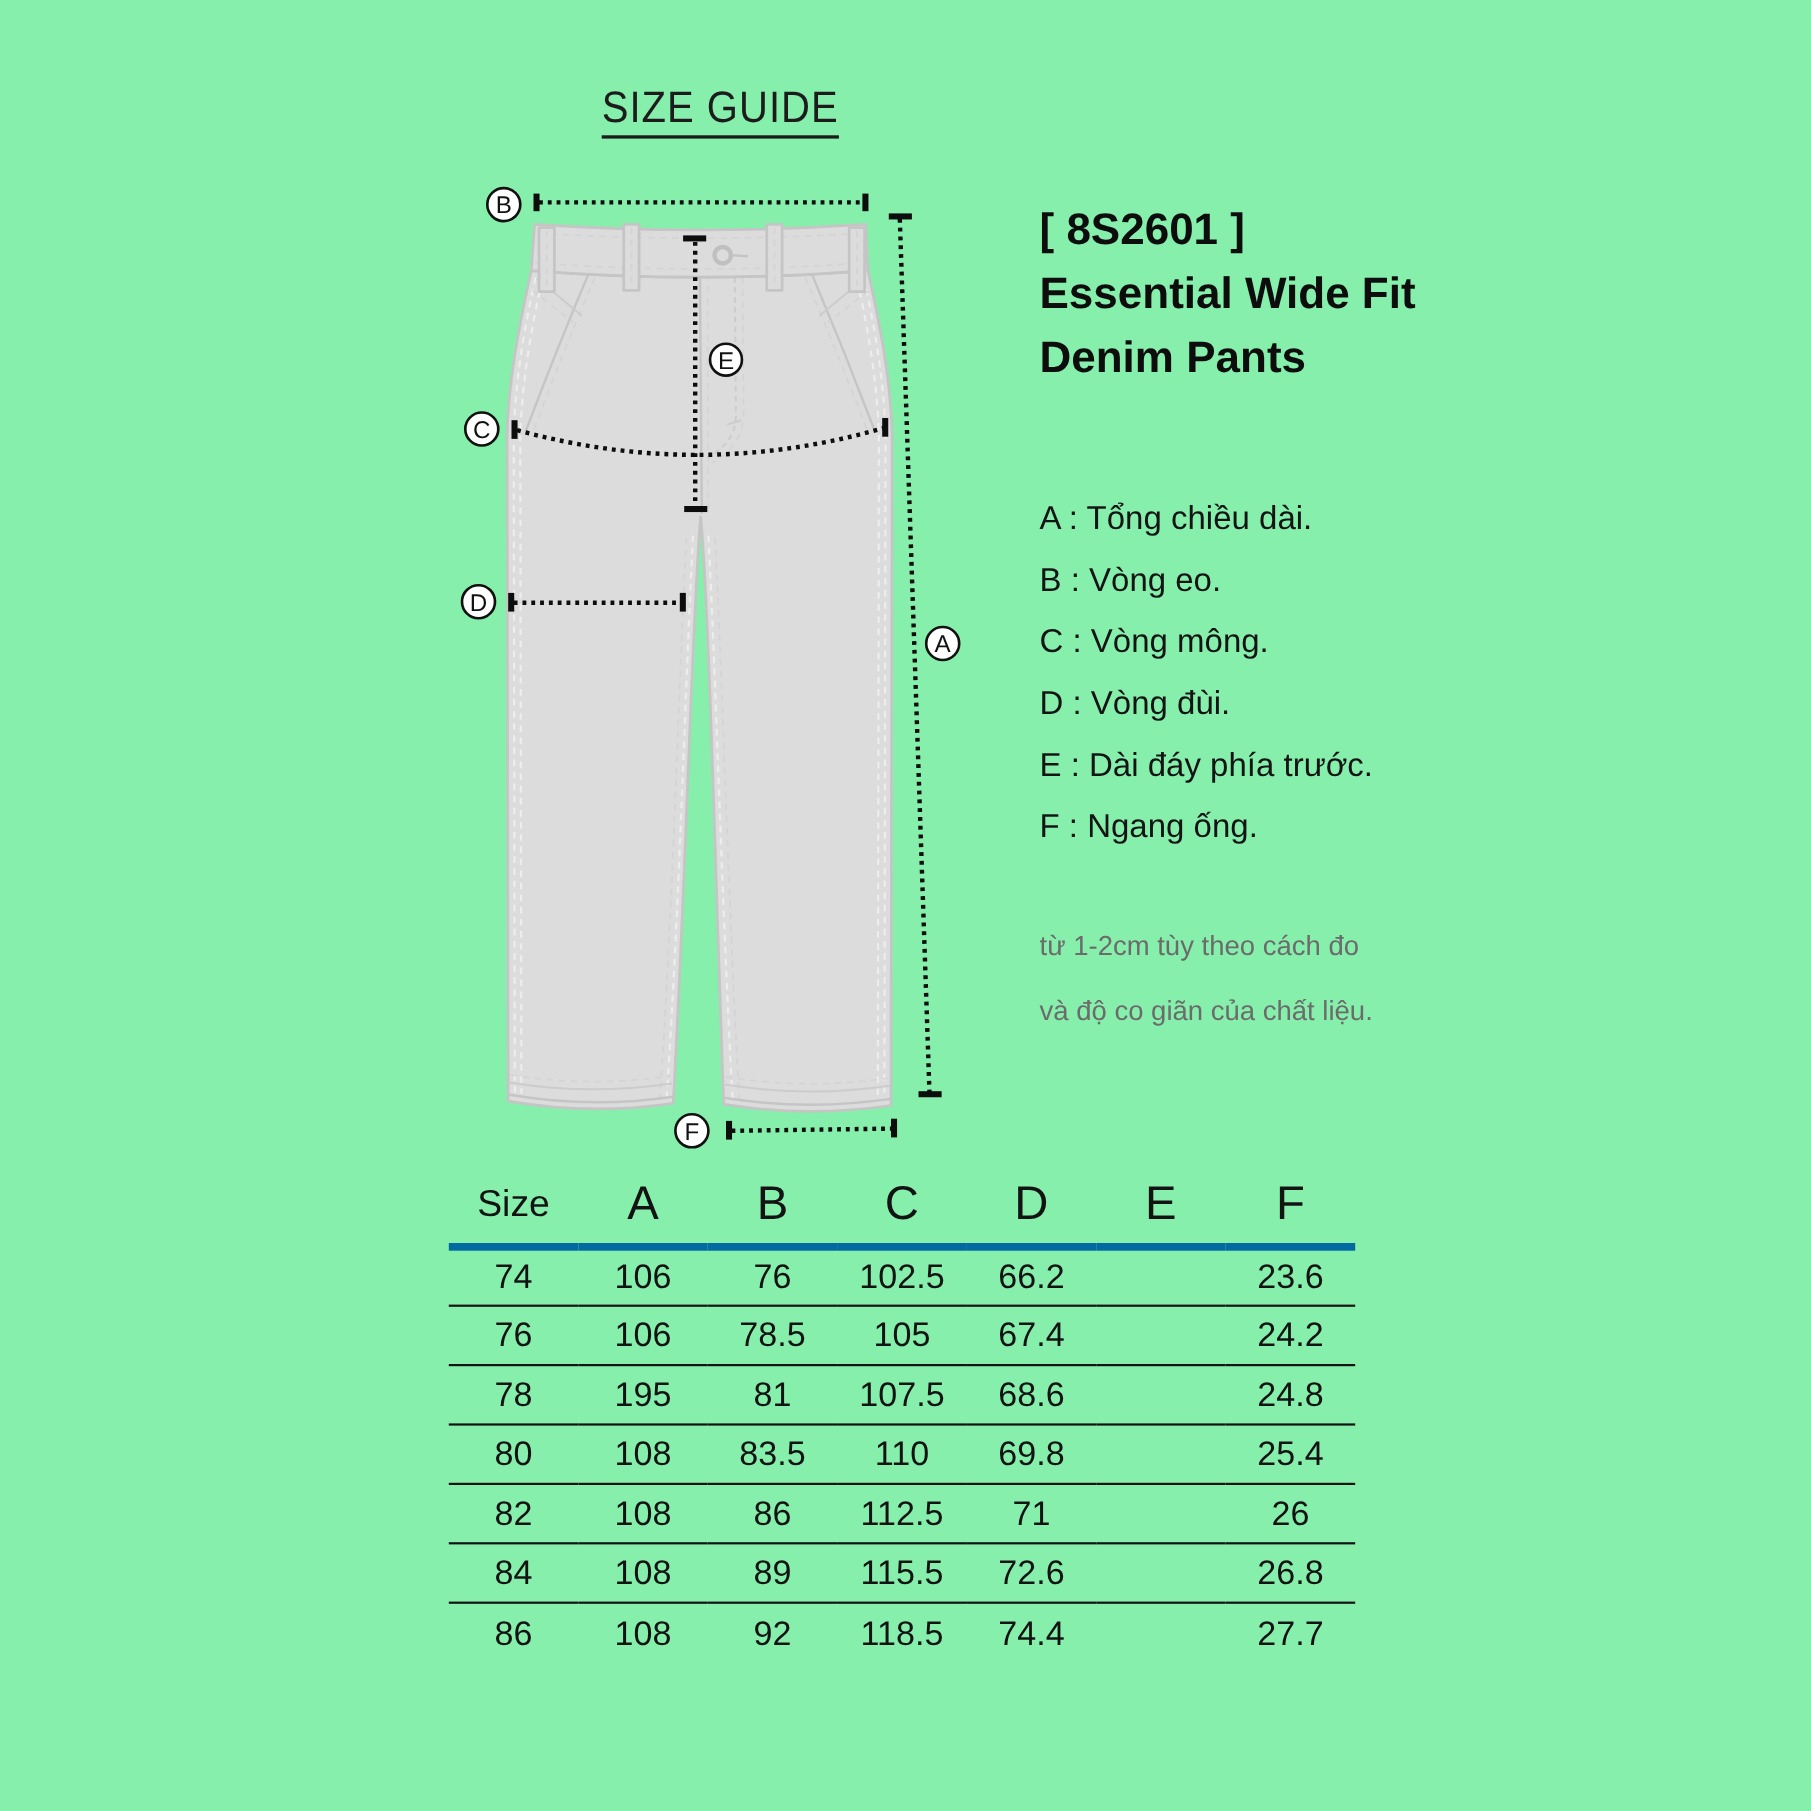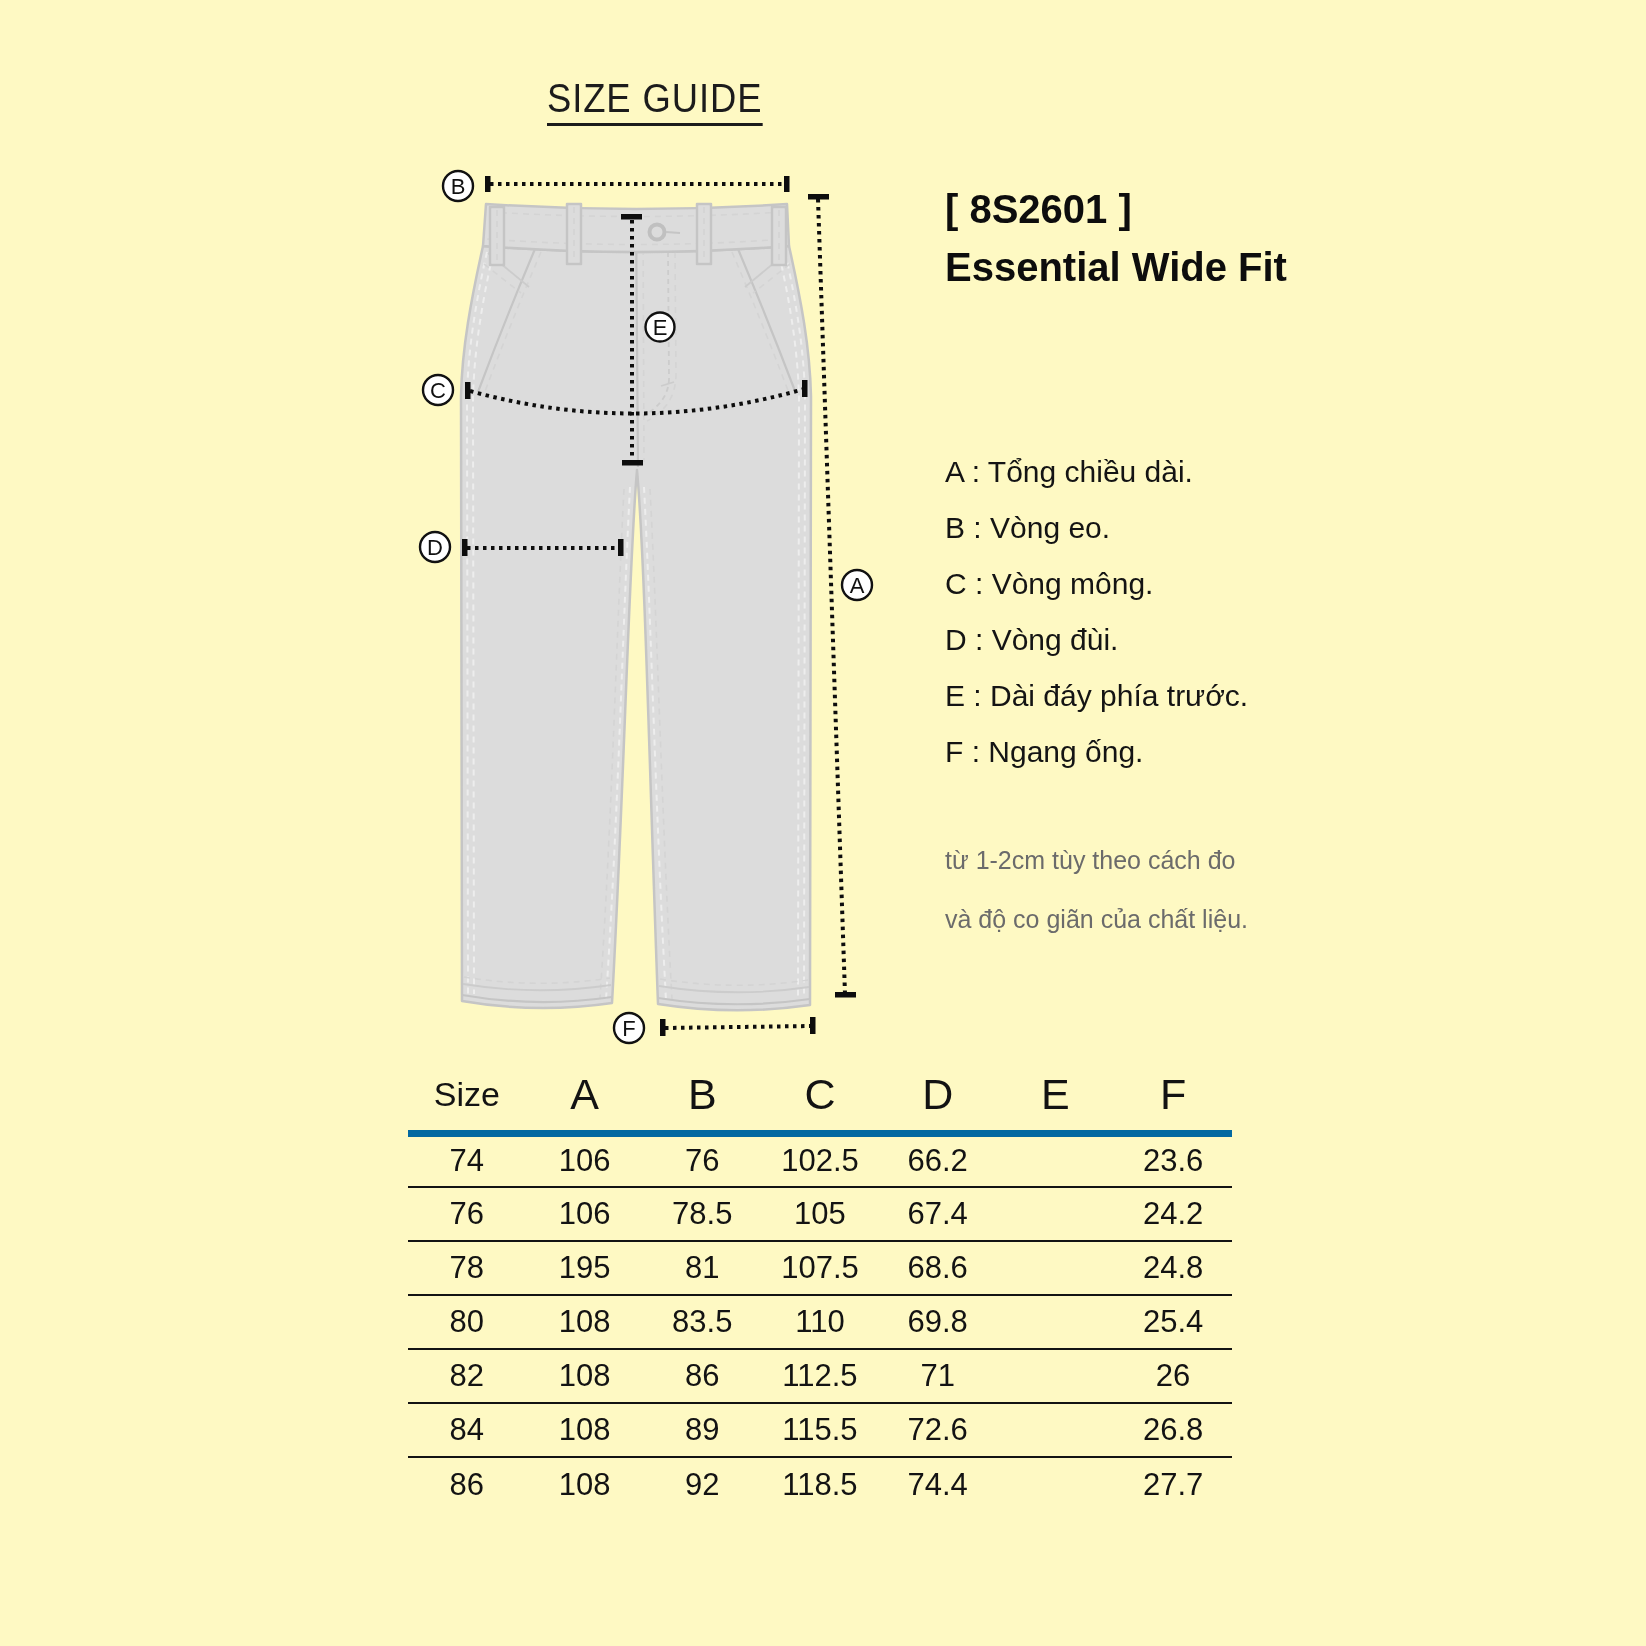--- a/index.html
+++ b/index.html
@@ -1,17 +1,17 @@
 <!DOCTYPE html>
 <html><head>
 <meta charset="utf-8">
 <style>
   html,body{margin:0;padding:0;background:#fff;}
   #canvas{
-    position:relative;width:1646px;height:1646px;background:#fef9c3;overflow:hidden;
+    position:relative;width:1646px;height:1646px;background:#86efac;overflow:hidden;
     font-family:"Liberation Sans",sans-serif;color:#111;
   }
   
   .title{
     position:absolute;left:547px;top:76px;
     font-size:40px;line-height:44px;font-weight:500;letter-spacing:1px;color:#1c1c1c;
     border-bottom:3px solid #1c1c1c;padding-bottom:3px;
     transform:scaleX(0.91);transform-origin:left top;white-space:nowrap;
   }
   
@@ -164,20 +164,21 @@
     </g>
     <g>
       <circle class="lblc" cx="629" cy="1028" r="15"></circle>
       <text class="lblt" x="629" y="1036">F</text>
     </g>
   </svg>
 
   <div class="product">
     <div>[ 8S2601 ]</div>
     <div>Essential Wide Fit</div>
+    <div>Denim Pants</div>
   </div>
 
   <div class="legend">
     <div>A : Tổng chiều dài.</div>
     <div>B : Vòng eo.</div>
     <div>C : Vòng mông.</div>
     <div>D : Vòng đùi.</div>
     <div>E : Dài đáy phía trước.</div>
     <div>F : Ngang ống.</div>
   </div>

